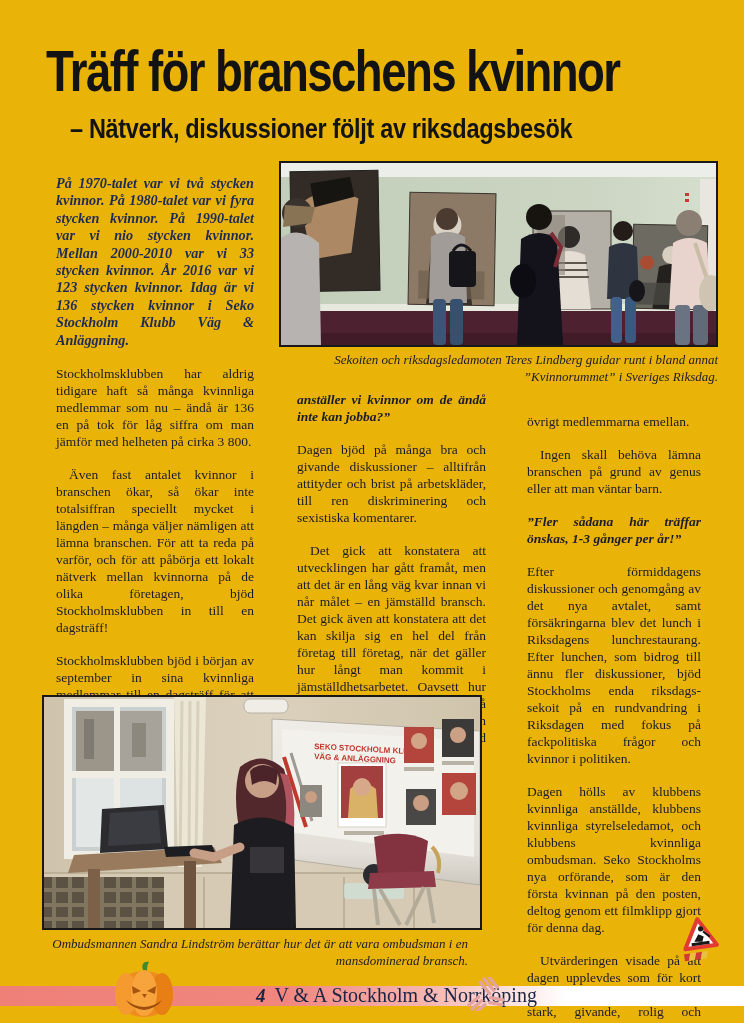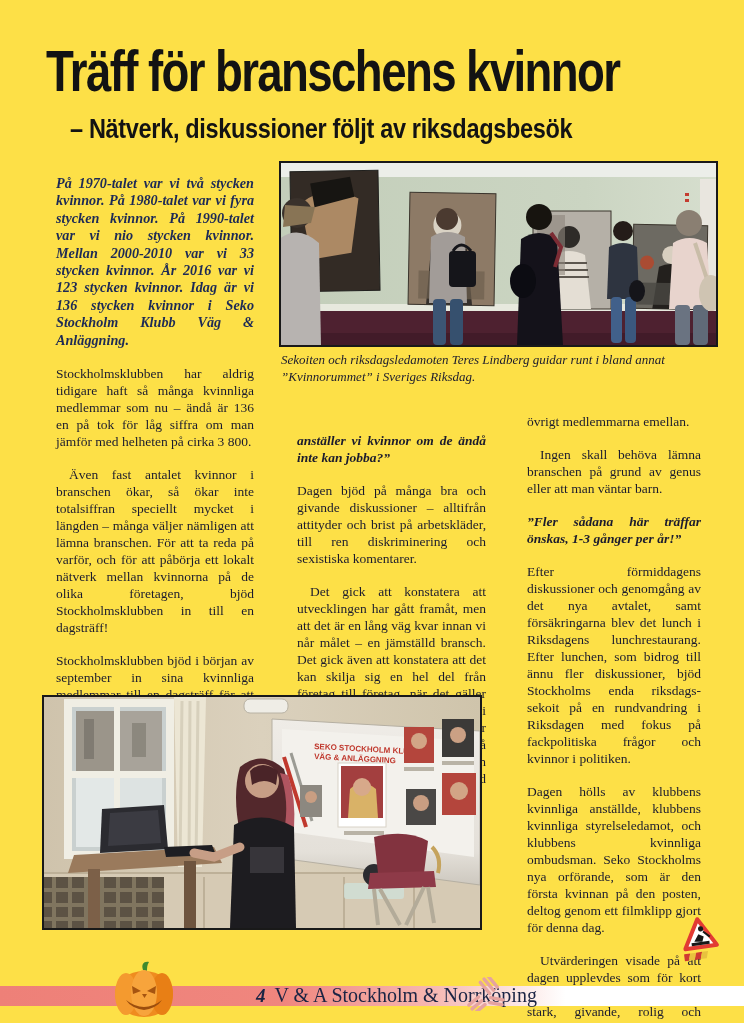--- a/index.html
+++ b/index.html
@@ -1,16 +1,16 @@
 <!DOCTYPE html>
 <html lang="sv"><head>
 <meta charset="utf-8">
 <style>
   html,body{margin:0;padding:0;background:#888;}
-  .page{position:relative;width:744px;height:1023px;background:#fde047;overflow:hidden;
+  .page{position:relative;width:744px;height:1023px;background:#eab308;overflow:hidden;
         font-family:"Liberation Serif",serif;color:#1c1c30;}
   
   .h1{position:absolute;left:46px;top:42px;font-family:"Liberation Sans",sans-serif;
       font-weight:bold;font-size:57px;letter-spacing:-2px;line-height:1.05;
       transform:scaleX(.80);transform-origin:left top;color:#131313;white-space:nowrap;}
   .h2{position:absolute;left:70px;top:113px;font-family:"Liberation Sans",sans-serif;
       font-weight:bold;font-size:28px;letter-spacing:-.4px;
       transform:scaleX(.84);transform-origin:left top;color:#131313;white-space:nowrap;}
   
   .col{position:absolute;font-size:13.5px;line-height:17px;text-align:justify;color:#1b1b2e;}
@@ -18,21 +18,21 @@
   .gap{margin-top:11px;}
   .ind{text-indent:13px;}
   .intro{font-style:italic;font-weight:bold;font-size:14.2px;line-height:17.4px;color:#1d2a56;}
   .q{font-style:italic;font-weight:bold;}
   .byline{font-family:Liberation Serif, serif;font-weight:bold;font-size:12.5px;
           color:#000;margin-top:14px;text-align:center;}
   
   .photo{position:absolute;border:2px solid #191919;box-sizing:border-box;background:#ccc;}
   .photo svg{display:block;}
   .cap{position:absolute;font-style:italic;font-size:13px;line-height:16.5px;
-       color:#1b1b2e;text-align:left;}
+       color:#1b1b2e;text-align:right;}
   
   .footer-strip{position:absolute;left:0;top:986px;width:744px;height:20px;
       background:linear-gradient(90deg,#ee8078 0%,#f0867e 38%,#f6b7b1 58%,#ffffff 76%);}
   .footer-text{position:absolute;left:256px;top:984px;display:flex;align-items:baseline;
       gap:9px;color:#1b2444;}
   .page-num{font-size:19px;font-weight:bold;font-style:italic;}
   .edition{font-size:20px;}
   .pumpkin{position:absolute;left:112px;top:960px;width:64px;height:58px;}
   .seko-mark{position:absolute;left:466px;top:977px;width:40px;height:34px;}
   .roadsign{position:absolute;left:682px;top:916px;width:36px;height:46px;transform:rotate(-8deg);}
@@ -127,21 +127,21 @@
         <path d="M388 146 L392 80 Q408 70 426 80 L430 146 Z" fill="#e8d4cd"></path>
         <rect x="394" y="142" width="15" height="40" rx="4" fill="#6a7381"></rect>
         <rect x="412" y="142" width="15" height="40" rx="4" fill="#606a78"></rect>
         <path d="M414 80 L428 122" stroke="#c9bda8" stroke-width="4"></path>
         <ellipse cx="430" cy="130" rx="12" ry="18" fill="#cfc4b2"></ellipse>
       </g>
     </svg>
   </figure>
   <figcaption class="cap" style="left:281px;top:352px;width:437px;">Sekoiten och riksdagsledamoten Teres Lindberg guidar runt i bland annat ”Kvinnorummet” i Sveriges Riksdag.</figcaption>
 
-  <div class="col" style="left:281px;top:416px;width:221px;">
+  <div class="col" style="left:281px;top:375px;width:221px;">
     <p class="q">anställer vi kvinnor om de ändå inte kan jobba?”</p>
     <p class="gap">Dagen bjöd på många bra och givande diskussioner – alltifrån attityder och brist på arbetskläder, till ren diskriminering och sexistiska komentarer.</p>
     <p class="ind">Det gick att konstatera att utvecklingen har gått framåt, men att det är en lång väg kvar innan vi når målet – en jämställd bransch. Det gick även att konstatera att det kan skilja sig en hel del från företag till företag, när det gäller hur långt man kommit i jämställdhetsarbetet. Oavsett hur det ser ut- och hur det fungerar på olika företag, så var gruppen överens om att det är viktigt med ett lokalt samarbete och ett starkt</p>
   </div>
 
   <div class="col" style="left:511px;top:397px;width:206px;">
     <p>övrigt medlemmarna emellan.</p>
     <p class="ind">Ingen skall behöva lämna branschen på grund av genus eller att man väntar barn.</p>
     <p class="q gap">”Fler sådana här träffar önskas, 1-3 gånger per år!”</p>
     <p class="gap">Efter förmiddagens diskussioner och genomgång av det nya avtalet, samt försäkringarna blev det lunch i Riksdagens lunchrestaurang. Efter lunchen, som bidrog till ännu fler diskussioner, bjöd Stockholms enda riksdags-sekoit på en rundvandring i Riksdagen med fokus på fackpolitiska frågor och kvinnor i politiken.</p>
@@ -247,20 +247,21 @@
       </g>
 
       <g>
         <path d="M330 140 Q362 132 384 144 L380 176 L334 176 Z" fill="#82333f"></path>
         <path d="M326 176 L390 174 L392 190 L324 192 Z" fill="#8e3a48"></path>
         <path d="M330 192 L334 228 M384 190 L390 226 M336 192 L356 228 M380 190 L362 228" stroke="#b3ab99" stroke-width="4" fill="none"></path>
         <path d="M388 150 Q398 160 394 176" stroke="#c5a35c" stroke-width="4" fill="none"></path>
       </g>
     </svg>
   </figure>
+  <figcaption class="cap" style="left:44px;top:936px;width:424px;">Ombudsmannen Sandra Lindström berättar hur det är att vara ombudsman i en mansdominerad bransch.</figcaption>
 
   <div class="roadsign">
     <svg width="36" height="46" viewBox="0 0 36 46">
       <polygon points="18,3 34,31 2,31" fill="#ffffff" stroke="#e23b33" stroke-width="4" stroke-linejoin="round"></polygon>
       <circle cx="20" cy="13" r="2.6" fill="#181818"></circle>
       <path d="M12 25 L17 18 L22 21 L20 26 Z" fill="#181818"></path>
       <rect x="9" y="26" width="18" height="3" fill="#181818"></rect>
       <path d="M22 16 L28 22" stroke="#181818" stroke-width="2"></path>
       <g transform="skewX(-18) translate(12 0)">
         <rect x="0" y="36" width="6" height="7" fill="#d03a32"></rect>

